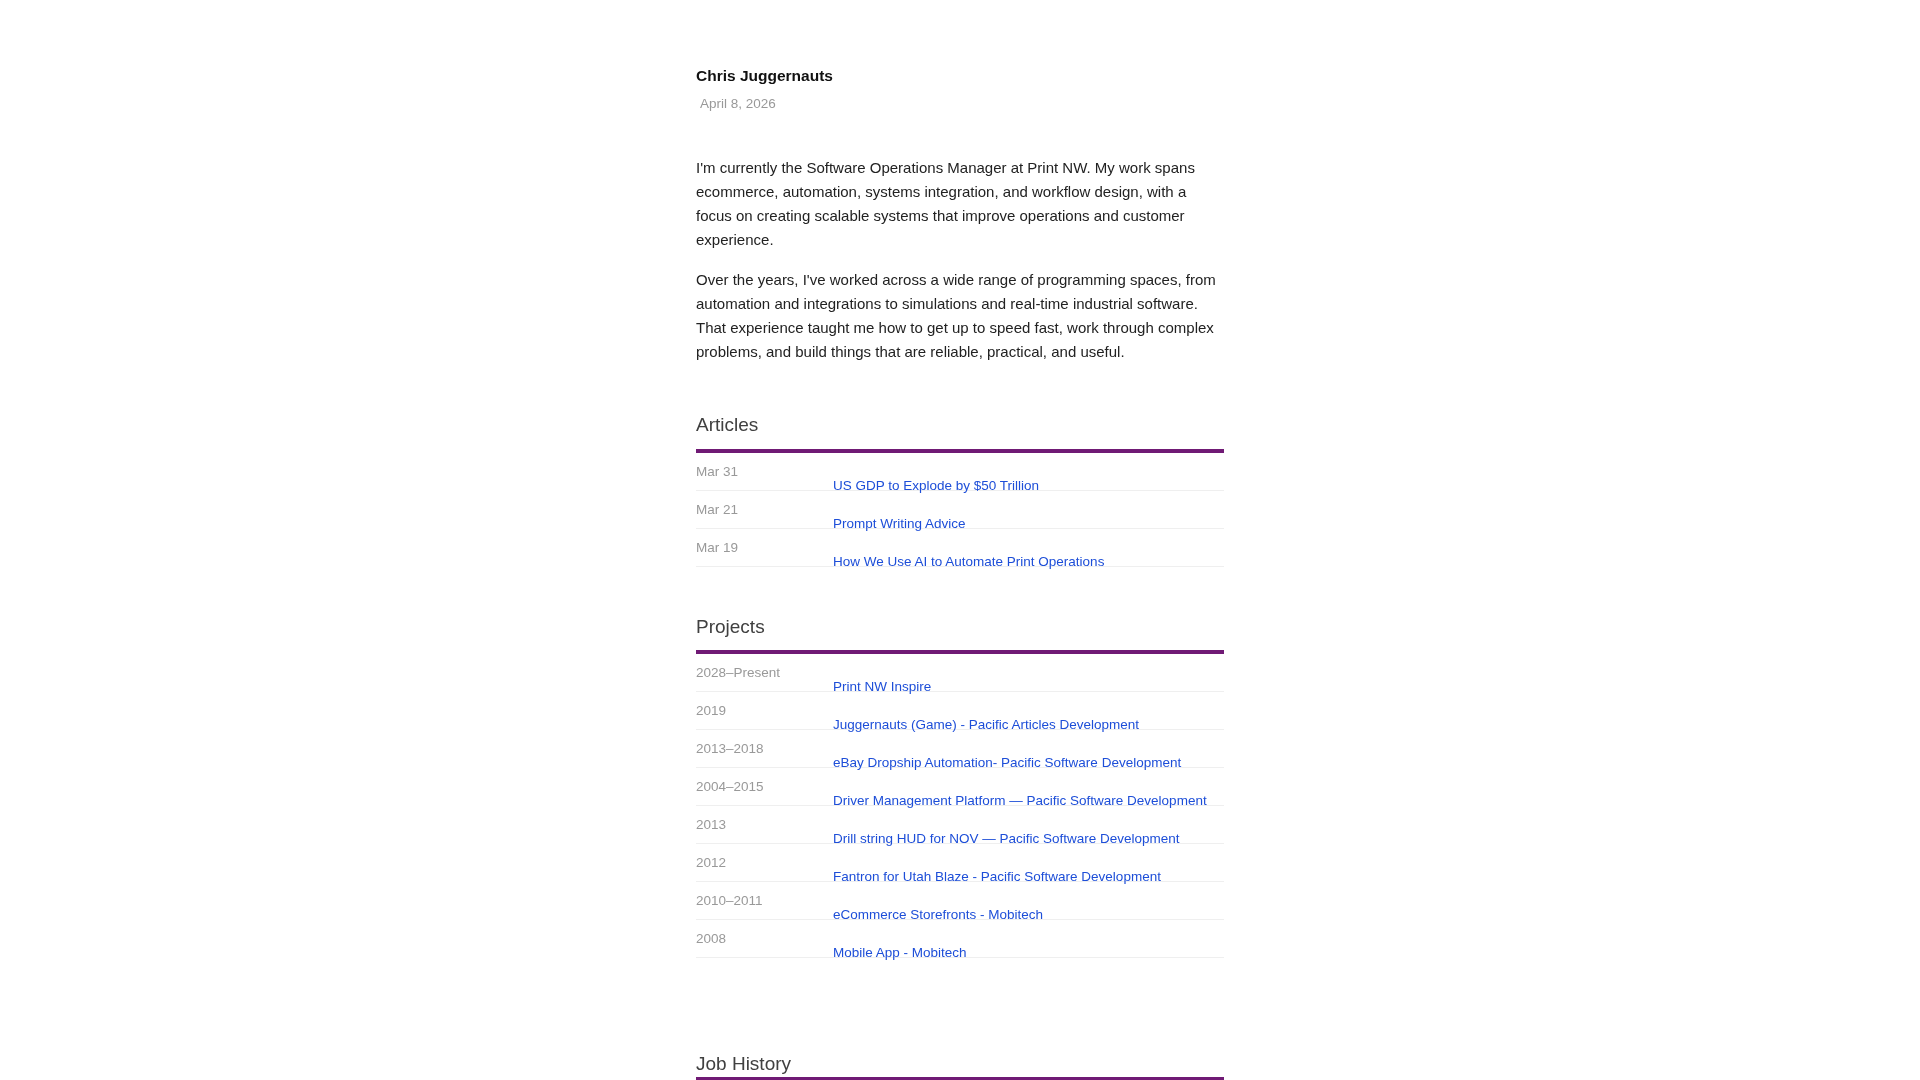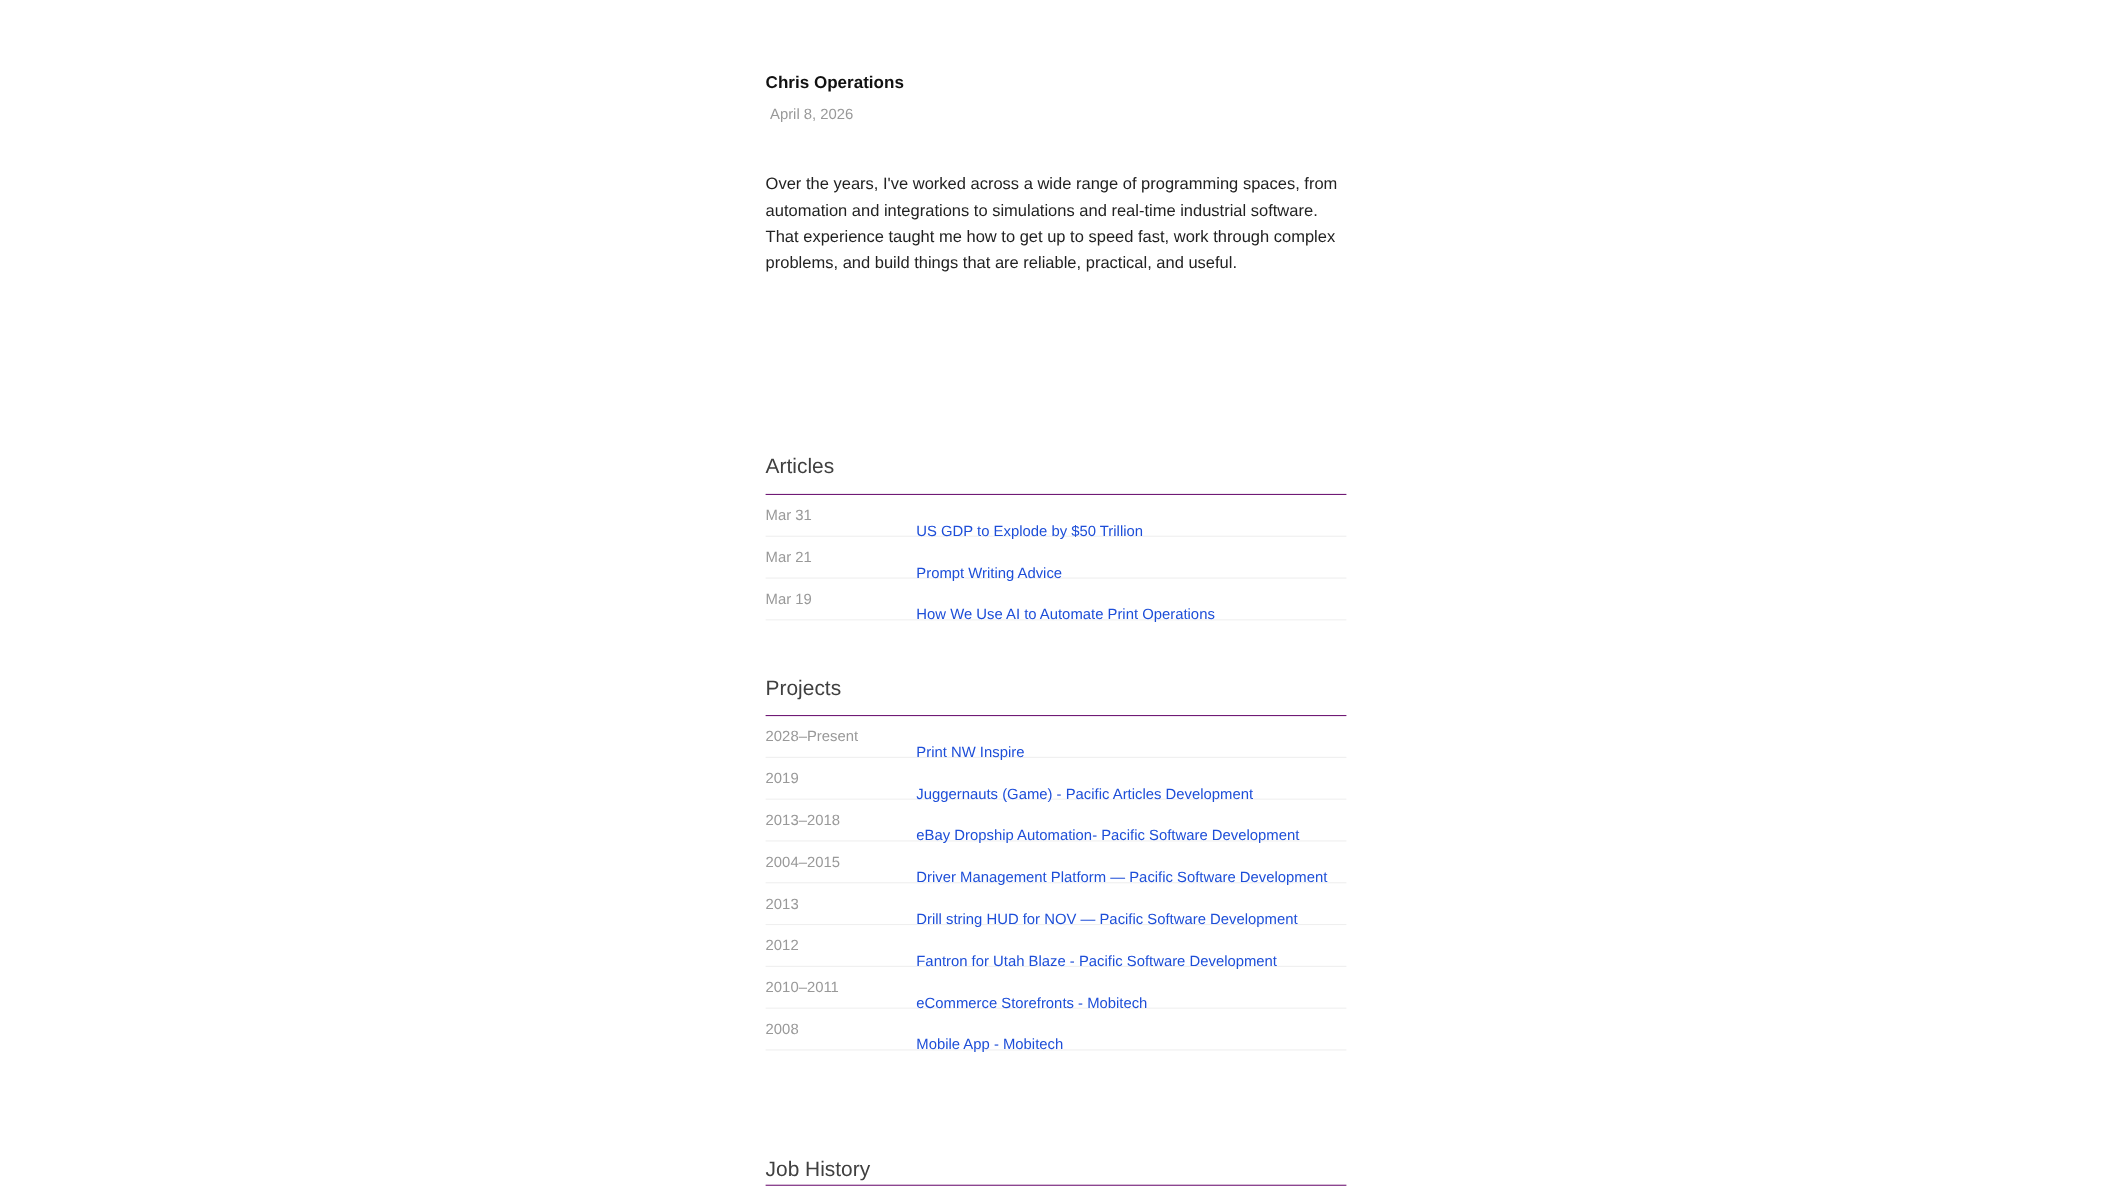--- a/index.html
+++ b/index.html
@@ -23,38 +23,39 @@
       position: absolute; top: 156px; left: 0; width: 528px;
       font-size: 15px; line-height: 24px;
     }
     .bio p { margin: 0 0 16px 0; }
     .section-label {
       position: absolute; left: 0;
       font-size: 19px; color: #404040;
     }
     .list {
       position: absolute; left: 0; width: 528px;
-      border-top: 1px solid #701a75;
+      border-top: 4px solid #701a75;
     }
     .row {
       display: flex; align-items: center;
       height: 37px; border-bottom: 1px solid #efefef;
       font-size: 13.5px; text-decoration: none;
     }
     .row .when { width: 137px; color: #999999; flex: none; }
     .row .what { color: #1d4ed8; white-space: nowrap; margin-top: 28px; }
   </style>
 </head>
 <body>
 
 <div class="page">
-  <h1 class="name">Chris Operations</h1>
+  <h1 class="name">Chris Juggernauts</h1>
   <div class="date">April 8, 2026</div>
 
   <div class="bio">
+    <p>I'm currently the Software Operations Manager at Print NW. My work spans ecommerce, automation, systems integration, and workflow design, with a focus on creating scalable systems that improve operations and customer experience.</p>
     <p>Over the years, I've worked across a wide range of programming spaces, from automation and integrations to simulations and real-time industrial software. That experience taught me how to get up to speed fast, work through complex problems, and build things that are reliable, practical, and useful.</p>
   </div>
 
   <div class="section-label" style="top:414px;">Articles</div>
   <div class="list" style="top:449px;">
     <a class="row" href="#">
       <span class="when">Mar 31</span>
       <span class="what">US GDP to Explode by $50 Trillion</span>
     </a>
     <a class="row" href="#">

